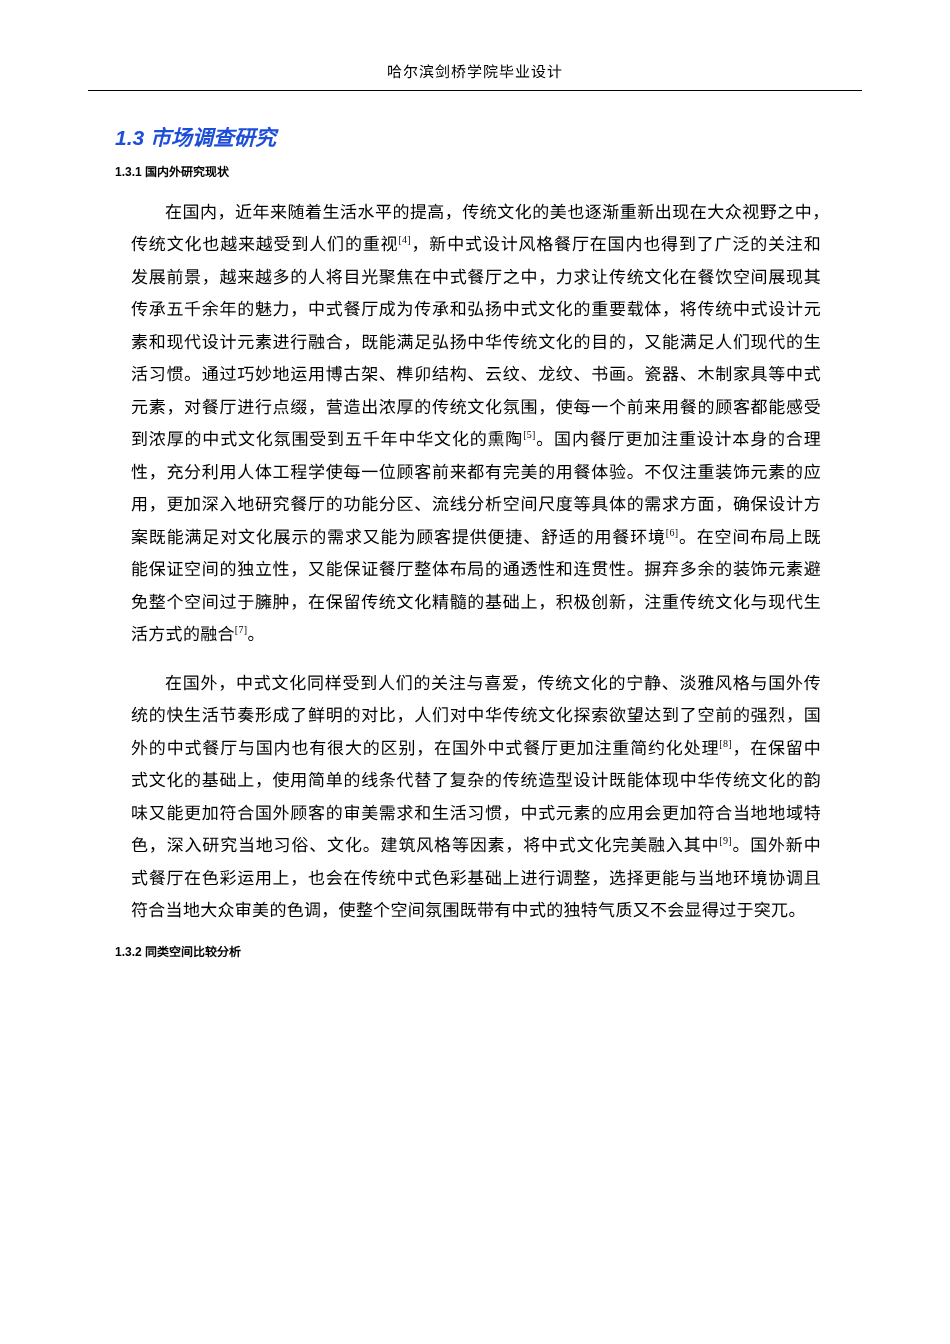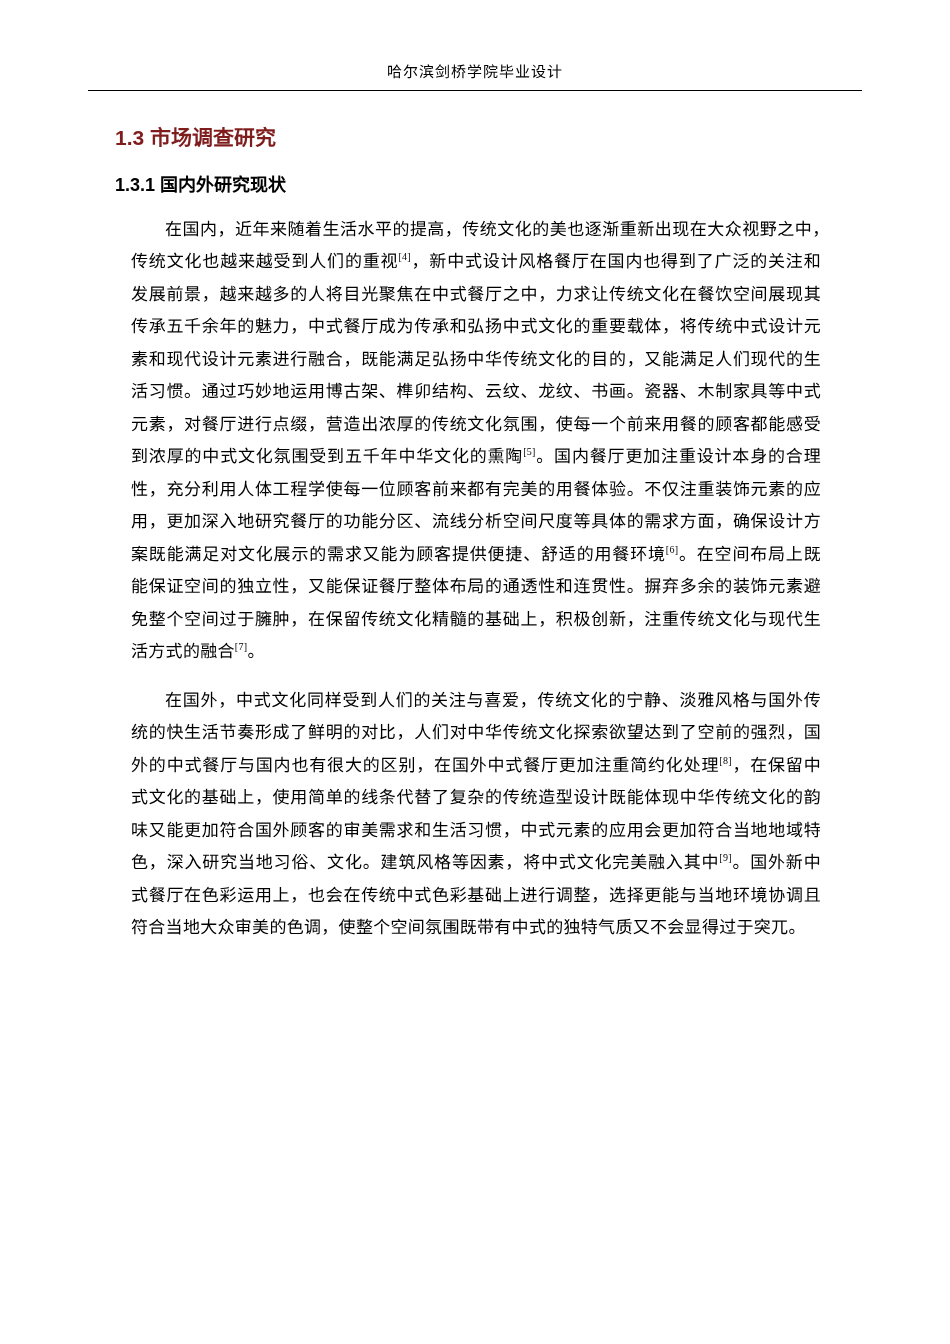--- a/index.html
+++ b/index.html
@@ -41,28 +41,29 @@
     left: 115px;
     width: 722px;
   }
 
   h1.sec-heading {
     font-family: "Liberation Sans", "DejaVu Sans", sans-serif;
     font-weight: bold;
     font-size: 21px;
     line-height: 1.35;
     margin: 14px 0 10px 0;
-    color: #7f1d1d;
+    color: #1d4ed8;
+    font-style: italic;
   }
   h2.sub-heading {
     font-family: "Liberation Sans", "DejaVu Sans", sans-serif;
     font-weight: bold;
-    font-size: 18px;
+    font-size: 12px;
     line-height: 1.35;
-    margin: 21px 0 10px 0;
+    margin: 12px 0 10px 0;
     color: #000;
   }
 
   p.body-para {
     font-size: 17px;
     line-height: 32.5px;
     text-align: justify;
     text-indent: 2em;
     margin: 16px;
     letter-spacing: 0.3px;
@@ -97,20 +98,21 @@
   <main class="content">
 
     <h1 class="sec-heading">1.3 市场调查研究</h1>
 
     <h2 class="sub-heading">1.3.1 国内外研究现状</h2>
 
     <p class="body-para">在国内，近年来随着生活水平的提高，传统文化的美也逐渐重新出现在大众视野之中，　传统文化也越来越受到人们的重视<sup class="cite">[4]</sup>，新中式设计风格餐厅在国内也得到了广泛的关注和　发展前景，越来越多的人将目光聚焦在中式餐厅之中，力求让传统文化在餐饮空间展现其　传承五千余年的魅力，中式餐厅成为传承和弘扬中式文化的重要载体，将传统中式设计元　素和现代设计元素进行融合，既能满足弘扬中华传统文化的目的，又能满足人们现代的生　活习惯。通过巧妙地运用博古架、榫卯结构、云纹、龙纹、书画。瓷器、木制家具等中式　元素，对餐厅进行点缀，营造出浓厚的传统文化氛围，使每一个前来用餐的顾客都能感受　到浓厚的中式文化氛围受到五千年中华文化的熏陶<sup class="cite">[5]</sup>。国内餐厅更加注重设计本身的合理　性，充分利用人体工程学使每一位顾客前来都有完美的用餐体验。不仅注重装饰元素的应　用，更加深入地研究餐厅的功能分区、流线分析空间尺度等具体的需求方面，确保设计方　案既能满足对文化展示的需求又能为顾客提供便捷、舒适的用餐环境<sup class="cite">[6]</sup>。在空间布局上既　能保证空间的独立性，又能保证餐厅整体布局的通透性和连贯性。摒弃多余的装饰元素避　免整个空间过于臃肿，在保留传统文化精髓的基础上，积极创新，注重传统文化与现代生　活方式的融合<sup class="cite">[7]</sup>。</p>
 
     <p class="body-para">在国外，中式文化同样受到人们的关注与喜爱，传统文化的宁静、淡雅风格与国外传统的快生活节奏形成了鲜明的对比，人们对中华传统文化探索欲望达到了空前的强烈，国外的中式餐厅与国内也有很大的区别，在国外中式餐厅更加注重简约化处理<sup class="cite">[8]</sup>，在保留中　式文化的基础上，使用简单的线条代替了复杂的传统造型设计既能体现中华传统文化的韵　味又能更加符合国外顾客的审美需求和生活习惯，中式元素的应用会更加符合当地地域特　色，深入研究当地习俗、文化。建筑风格等因素，将中式文化完美融入其中<sup class="cite">[9]</sup>。国外新中　式餐厅在色彩运用上，也会在传统中式色彩基础上进行调整，选择更能与当地环境协调且　符合当地大众审美的色调，使整个空间氛围既带有中式的独特气质又不会显得过于突兀。</p>
 
+    <h2 class="sub-heading">1.3.2 同类空间比较分析</h2>
 
 
   </main>
 
   <footer class="page-footer">
     <span class="page-number">2</span>
   </footer>
 
 </div>
 

